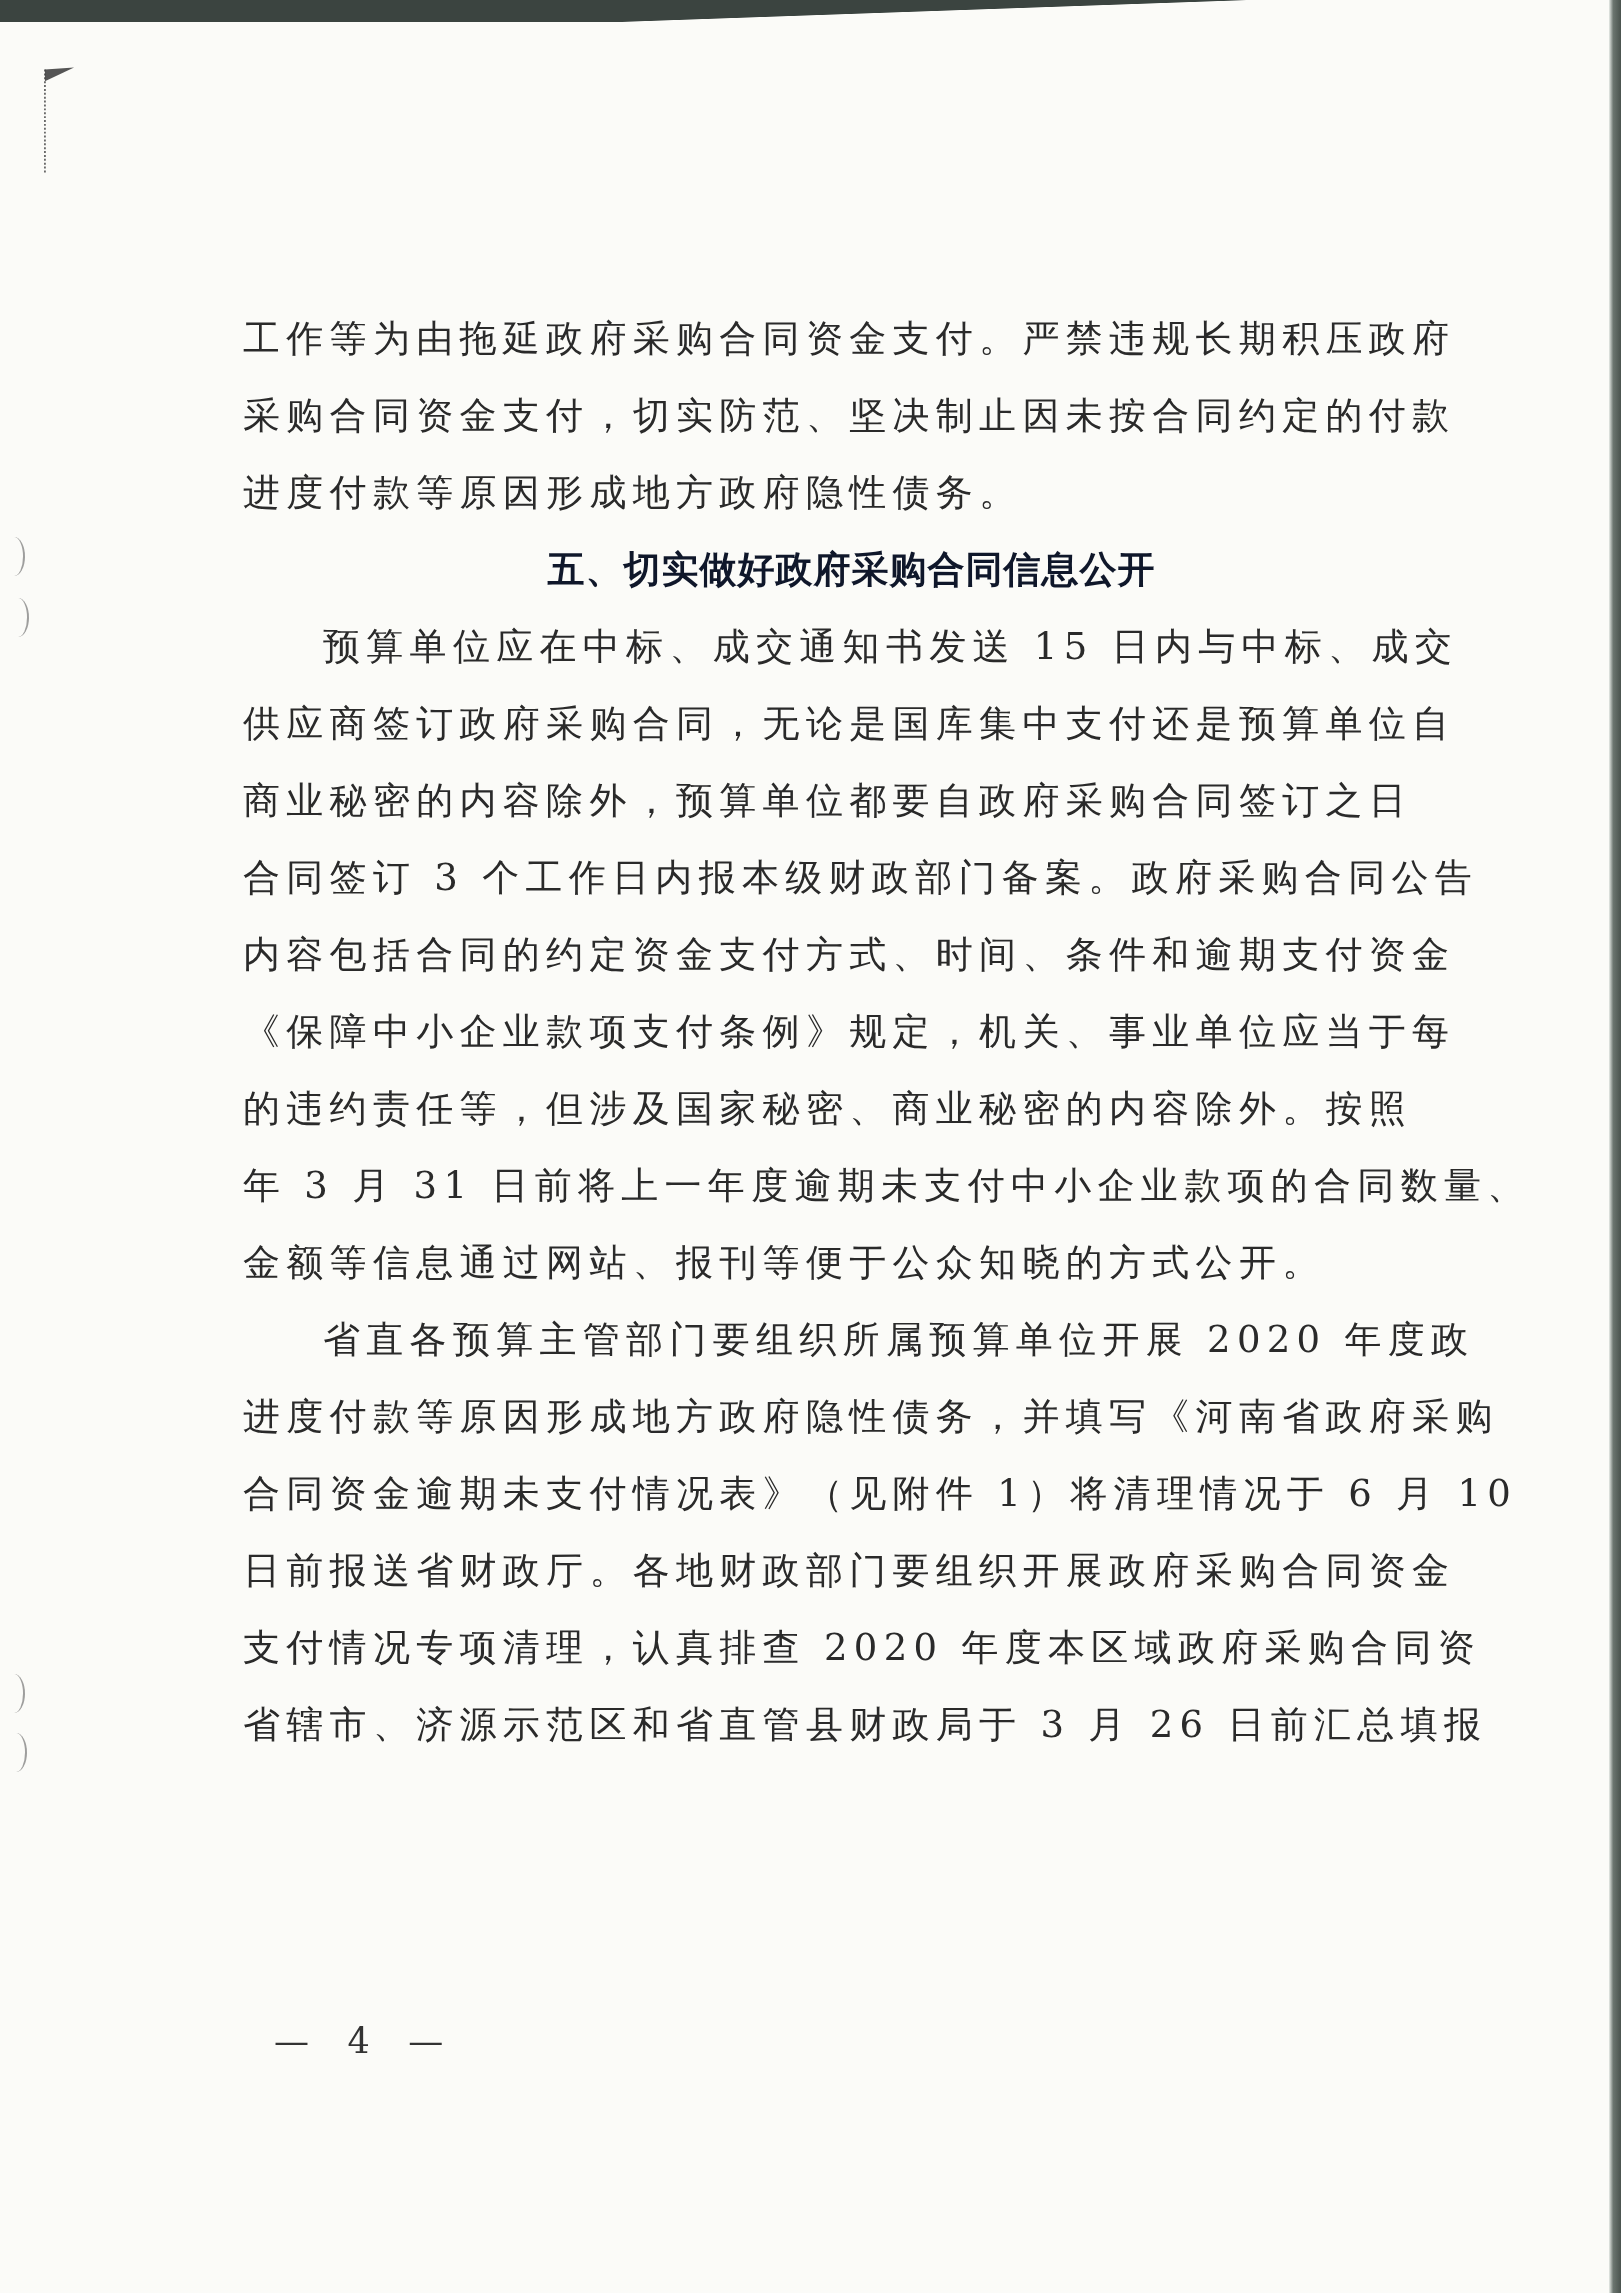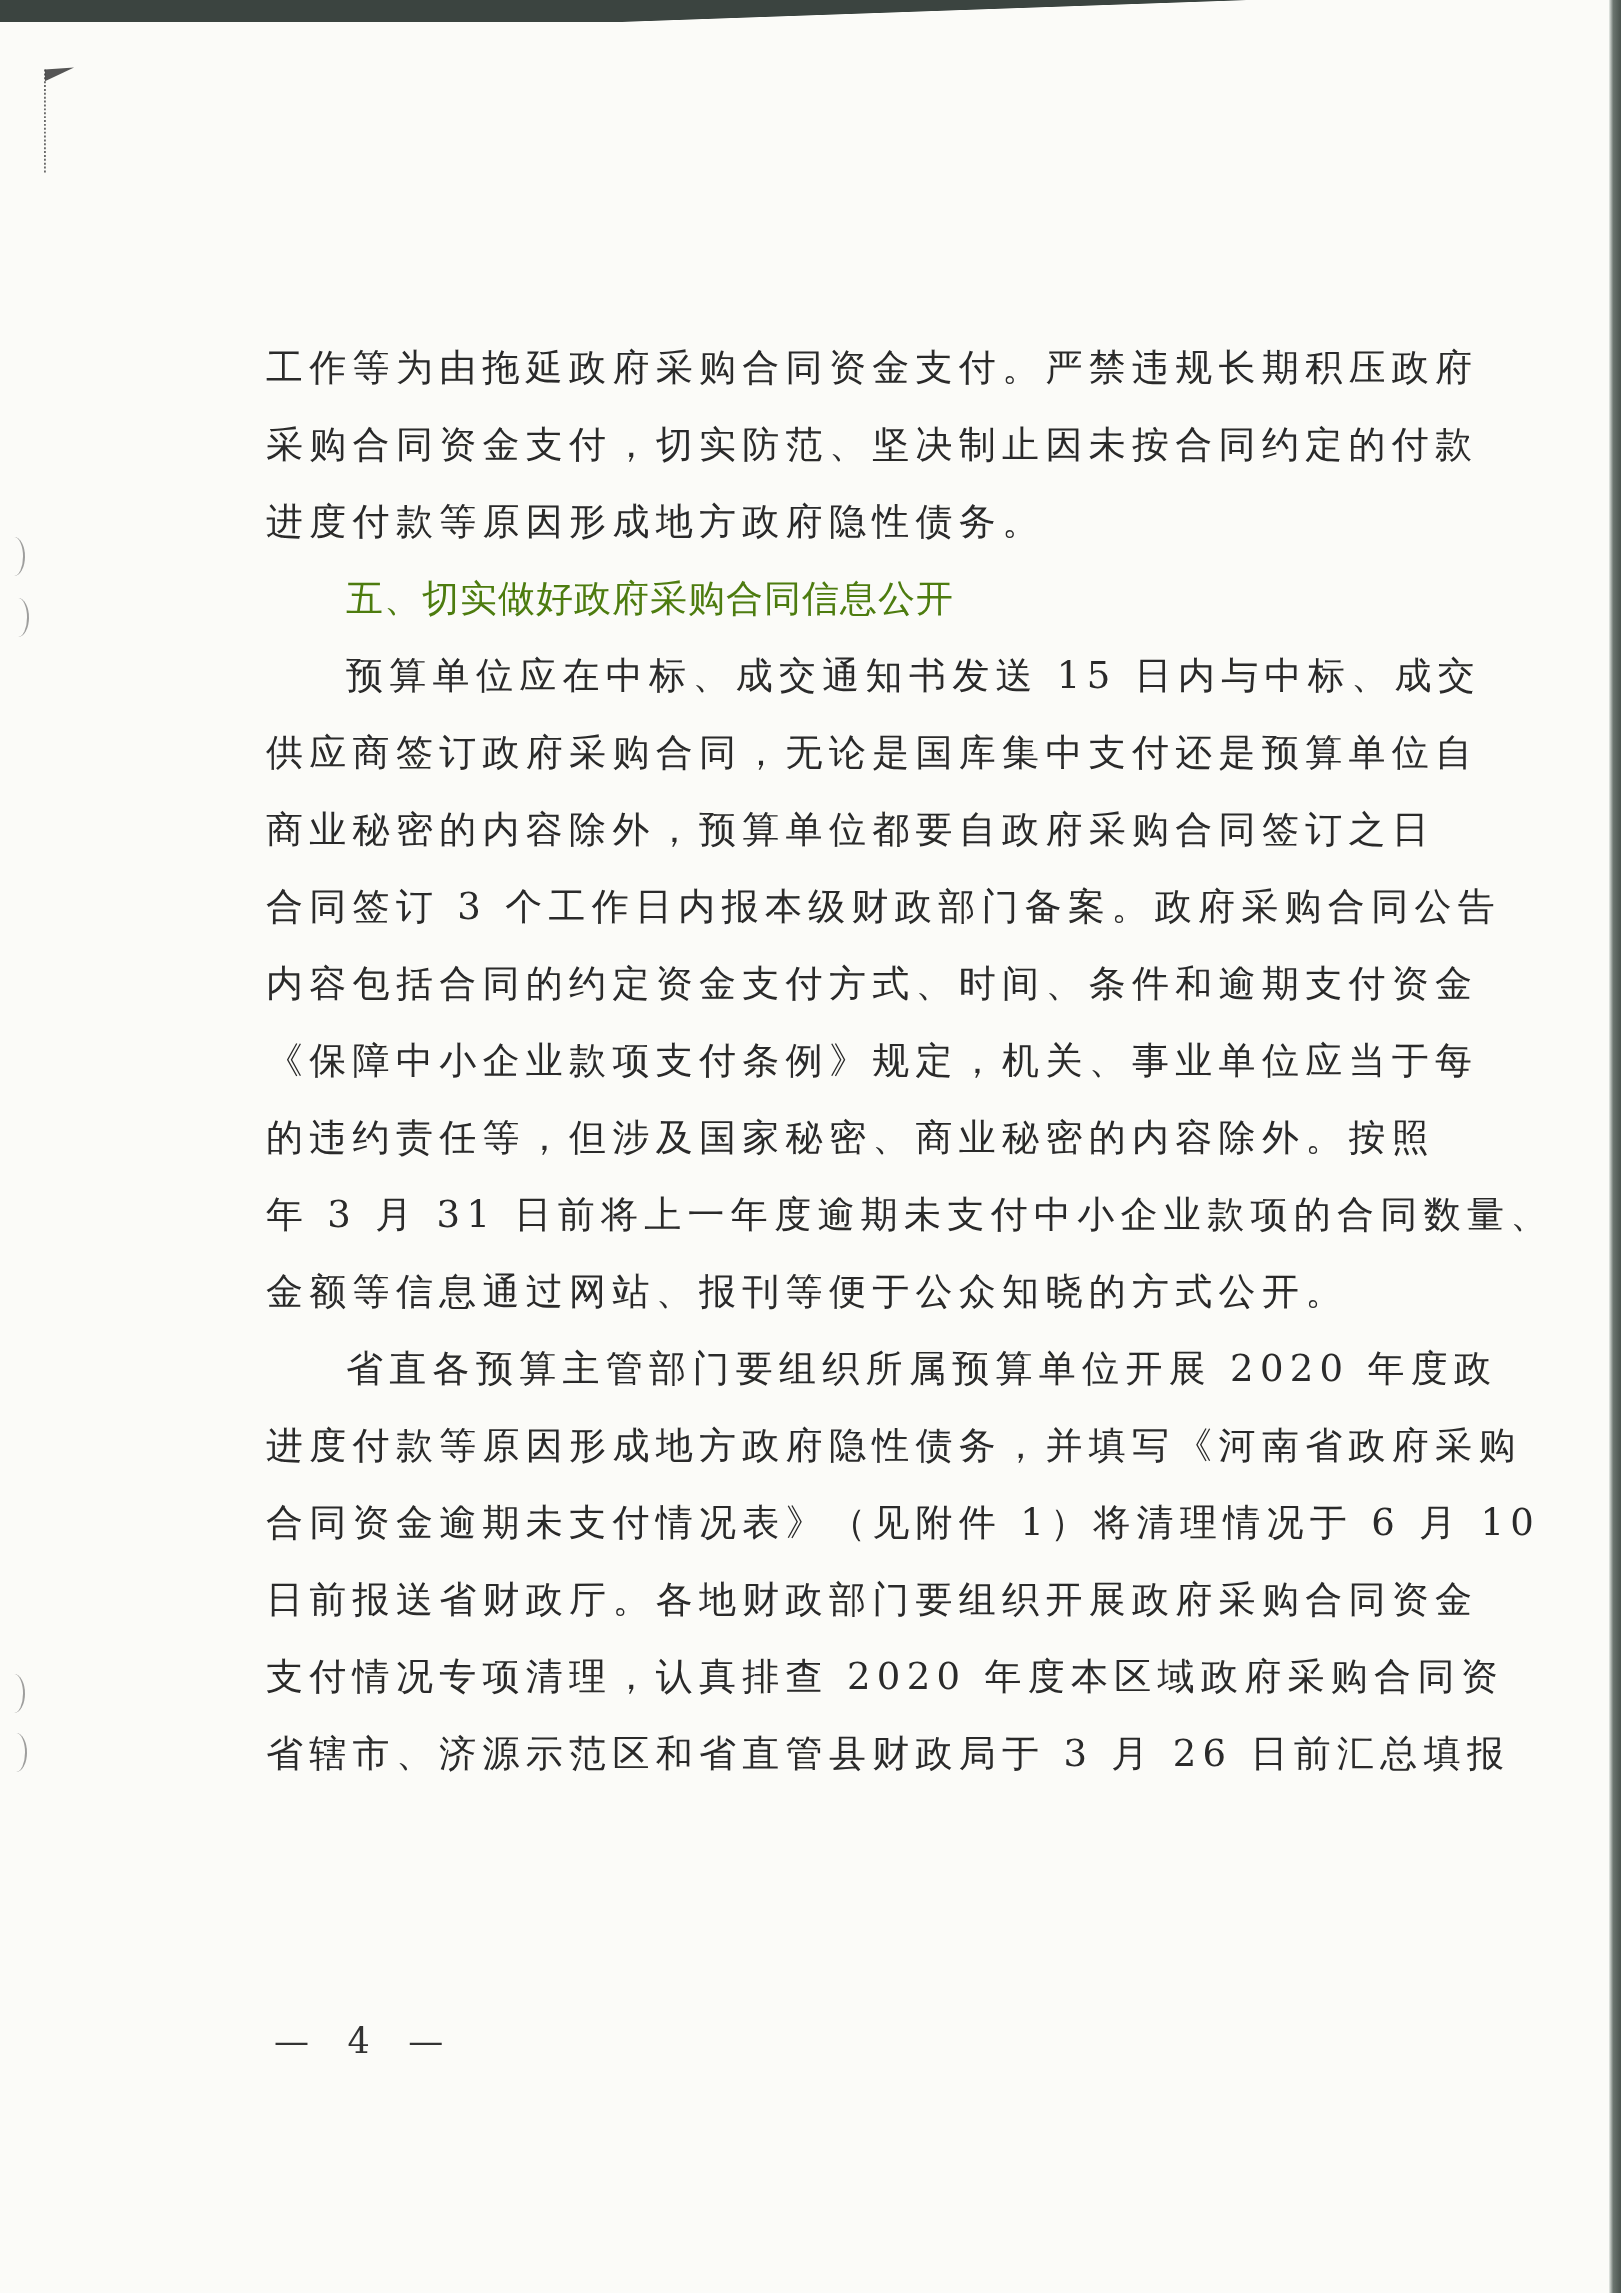--- a/index.html
+++ b/index.html
@@ -19,31 +19,32 @@
     }
     .corner-mark {
       position: absolute; left: 43px; top: 67px; width: 33px; height: 108px;
     }
     .binding-mark {
       position: absolute; width: 19.6px; height: 39px;
       border-right: 2.9px solid #777; border-radius: 0 50% 50% 0;
       opacity: .7;
     }
     .text-block {
-      position: absolute; left: 243px; top: 329px; width: 1137px; margin-left: 23px;
+      position: absolute; left: 243px; top: 300px; width: 1137px;
     }
     .line {
       height: 77px; line-height: 77px; font-size: 37px;
       letter-spacing: 6.3px; white-space: nowrap;
     }
     .line.indent { padding-left: 80px; }
     .line.heading {
       font-family: "DejaVu Sans", "Liberation Sans", sans-serif;
-      font-weight: normal; padding-left: 80px; letter-spacing: 1px;
-      color: #4d7c0f;
+      font-weight: bold; padding-left: 80px; letter-spacing: 1px;
+      color: #0f172a;
+      text-align: center;
     }
     .page-number {
       position: absolute; left: 274px; top: 2021px; font-size: 35px;
       letter-spacing: 13.7px; color: #333;
     }
   </style>
 </head>
 <body>
 
 <div class="scan-top"></div>

